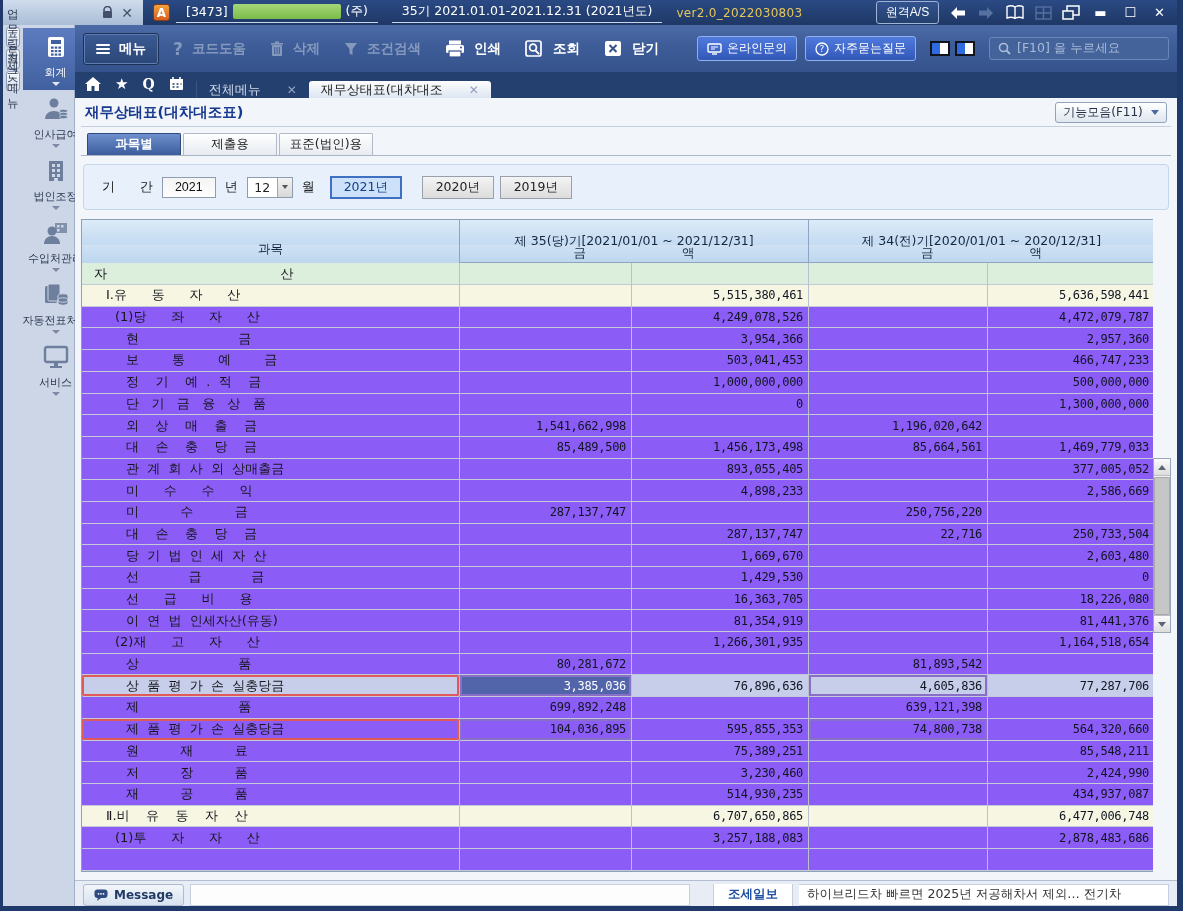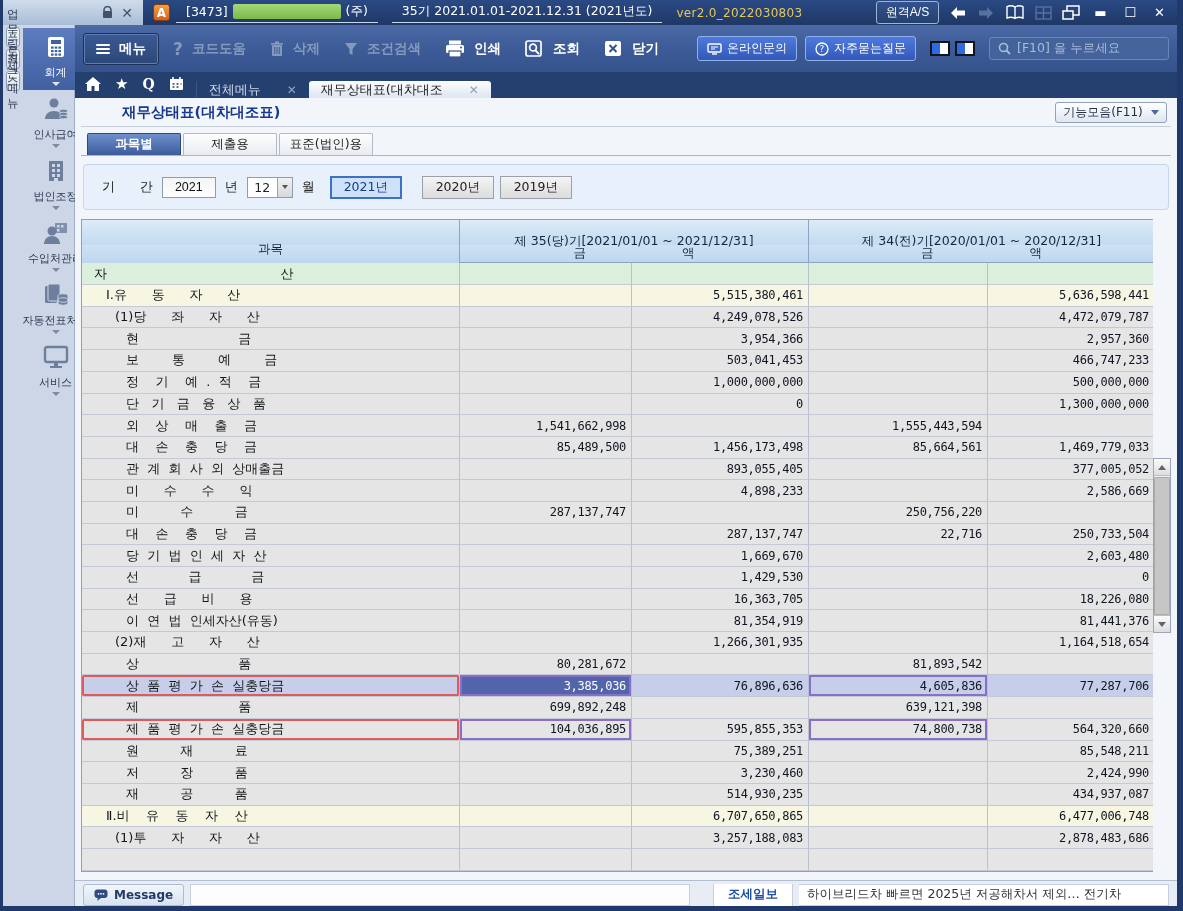--- a/index.html
+++ b/index.html
@@ -59,21 +59,21 @@
   .tb-icons .q { font-weight:bold; font-size:14px; font-family:"DejaVu Serif",serif; }
   .tab { display:flex; align-items:center; gap:26px; padding:4px 12px; font-size:13px; height:17px; cursor:pointer; }
   .tab .x { color:#93a5c4; font-size:12px; font-weight:bold; }
   .tab.inactive { color:#cfdaec; border-left:1px solid #3a5584; }
   .tab.active { background:linear-gradient(#fdfdfe,#dde6f2); color:#1c1c1c; border-radius:3px 3px 0 0; }
   .tab.active .x { color:#8fa0ba; }
 
   
   .content { flex:1; background:#f2f5f9; padding:0 6px; min-height:0; }
   .pagetitle-row { height:29px; display:flex; align-items:center; border-bottom:1px solid #c6cfdc; padding:0 4px; }
-  .pagetitle { color:#16388f; font-weight:bold; font-size:14.5px;margin-left:37px; }
+  .pagetitle { color:#16388f; font-weight:bold; font-size:14.5px; }
   .fnbtn { margin-left:auto; width:112px; height:21px; background:linear-gradient(#ffffff,#dfe6ef); border:1px solid #92a2ba; border-radius:3px; font-size:12px; color:#253047; display:flex; align-items:center; justify-content:center; gap:8px; cursor:pointer; }
   .fnbtn .car { width:0;height:0;border-left:4px solid transparent;border-right:4px solid transparent;border-top:5px solid #4a6aa0; }
 
   .viewtabs { display:flex; gap:2px; padding:6px 6px 0 6px; border-bottom:1px solid #aab6c6; }
   .vtab { width:94px; height:22px; display:flex; align-items:center; justify-content:center; font-size:12.5px; cursor:pointer;
           background:linear-gradient(#fefefe,#e7ebf1); border:1px solid #b0bac8; border-bottom:none; border-radius:2px 2px 0 0; color:#222; }
   .vtab.active { background:linear-gradient(#6e90cc,#3c5c9c); color:#fff; border-color:#2e4a7c; font-weight:bold; }
 
   .filterpanel { margin:8px 2px 10px 2px; height:46px; background:#e7f0fb; border:1px solid #c4d6ec; border-radius:4px; display:flex; align-items:center; padding:0 18px; gap:9px; font-size:13px; color:#222; }
   .f-label { white-space:pre; }
@@ -87,21 +87,21 @@
   .ybtn.selected { background:#cde2fa; border:2px solid #3f71c2; color:#123f86; margin-right:14px; }
 
   
   .tablewrap { display:flex; height:651px;align-items:center; }
   .grid { width:1073px; border:1px solid #8da0ba; border-right:none; background:#fff; overflow:hidden; }
   .hrow1 { display:grid; grid-template-columns:378px 349px 346px; height:25px; background:linear-gradient(#dcebf8,#c3daf0); }
   .hrow1 > div { border-right:1px solid #8da4c2; border-bottom:1px solid #8da4c2; display:flex; align-items:center; justify-content:center; font-size:12.5px; color:#15273f; }
   .hrow2 { display:grid; grid-template-columns:378px 349px 346px; height:18px; background:linear-gradient(#cfe2f4,#bdd6ee); }
   .hrow2 > div { border-right:1px solid #8da4c2; border-bottom:1px solid #8da4c2; display:flex; align-items:center; font-size:12.5px; color:#15273f; }
   .hsub { justify-content:center; gap:96px; }
-  .trow { display:grid; grid-template-columns:378px 172px 177px 179px 167px; height:21.7px; background:#e5e5e5; }
+  .trow { display:grid; grid-template-columns:378px 172px 177px 179px 167px; height:21.7px; background:#8b5cf6; }
   .trow > div { border-right:1px solid #b9c1cf; border-bottom:1px solid #c3cad6; display:flex; align-items:center; overflow:hidden; }
   .c-name { font-size:13px; color:#15171c; white-space:pre; }
   .ind0 { padding-left:12px; } .ind1 { padding-left:24px; } .ind2 { padding-left:33px; } .ind3 { padding-left:44px; }
   .c-num { justify-content:flex-end; padding-right:5px; font-family:"DejaVu Sans Mono","Liberation Mono",monospace; font-size:12px; color:#101522; letter-spacing:-0.3px; }
   .trow.green > div { background:#dceedc; }
   .trow.yellow > div { background:#f6f6e3; }
   .trow.selrow > div { background:#c7cee9; }
   .cell-redbox { box-shadow:0 0 0 2px #e05a5a inset; border-radius:2px; }
   .cell-sel { background:#5365aa !important; color:#fff !important; box-shadow:0 0 0 2px #8a6fc8 inset; }
   .cell-purple { box-shadow:0 0 0 2px #8a6fc8 inset; }
@@ -522,21 +522,21 @@
                   <div class="c-name ind3">단   기   금   융   상   품</div>
                   <div class="c-num"></div>
                   <div class="c-num">0</div>
                   <div class="c-num"></div>
                   <div class="c-num">1,300,000,000</div>
                 </div>
                 <div class="trow normal">
                   <div class="c-name ind3">외    상    매    출    금</div>
                   <div class="c-num">1,541,662,998</div>
                   <div class="c-num"></div>
-                  <div class="c-num">1,555,443,594</div>
+                  <div class="c-num">1,196,020,642</div>
                   <div class="c-num"></div>
                 </div>
                 <div class="trow normal">
                   <div class="c-name ind3">대    손    충    당    금</div>
                   <div class="c-num">85,489,500</div>
                   <div class="c-num">1,456,173,498</div>
                   <div class="c-num">85,664,561</div>
                   <div class="c-num">1,469,779,033</div>
                 </div>
                 <div class="trow normal">

